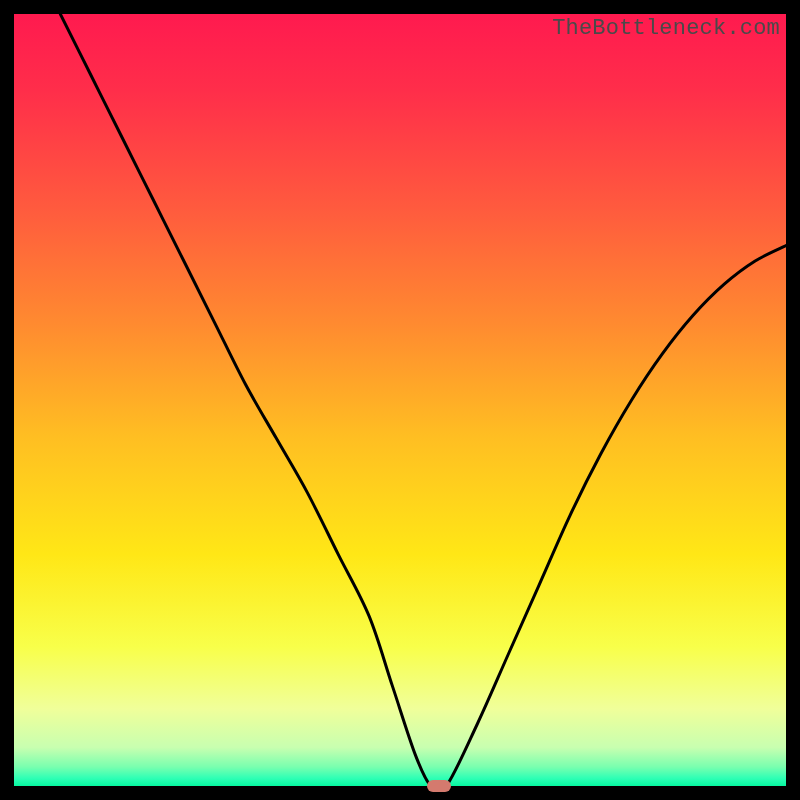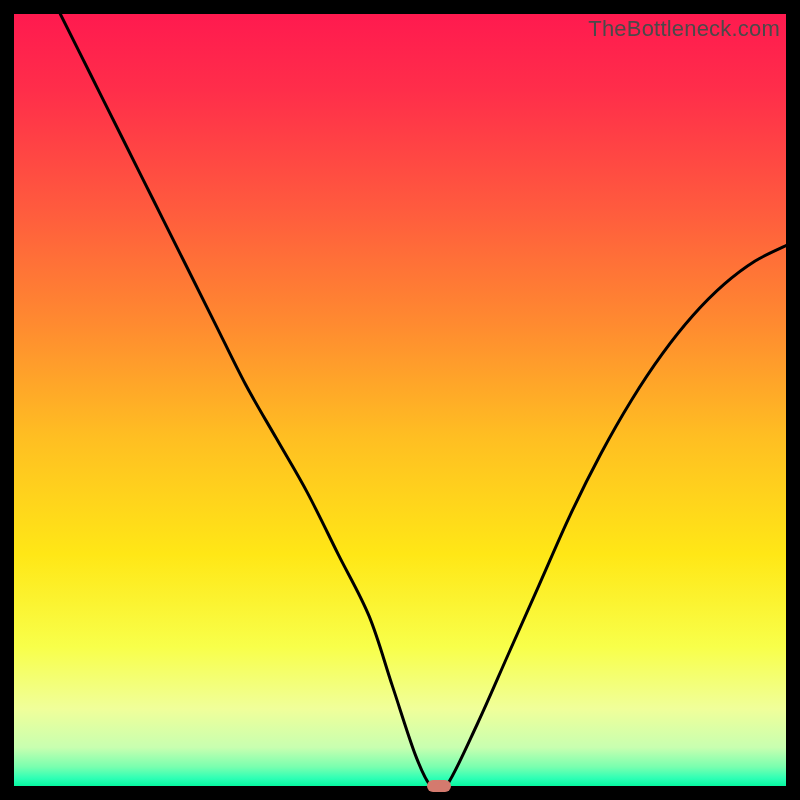--- a/index.html
+++ b/index.html
@@ -28,20 +28,21 @@
   }
   .watermark {
     position: absolute;
     top: 2px;
     right: 6px;
     color: #4a4a4a;
     font-size: 22px;
     font-weight: 500;
     letter-spacing: 0.2px;
     pointer-events: none;
+    font-family: Liberation Mono, monospace;
   }
   .marker {
     position: absolute;
     width: 24px;
     height: 12px;
     border-radius: 6px;
     background: #d47a6e;
     transform: translate(-50%, -50%);
   }
 </style>

